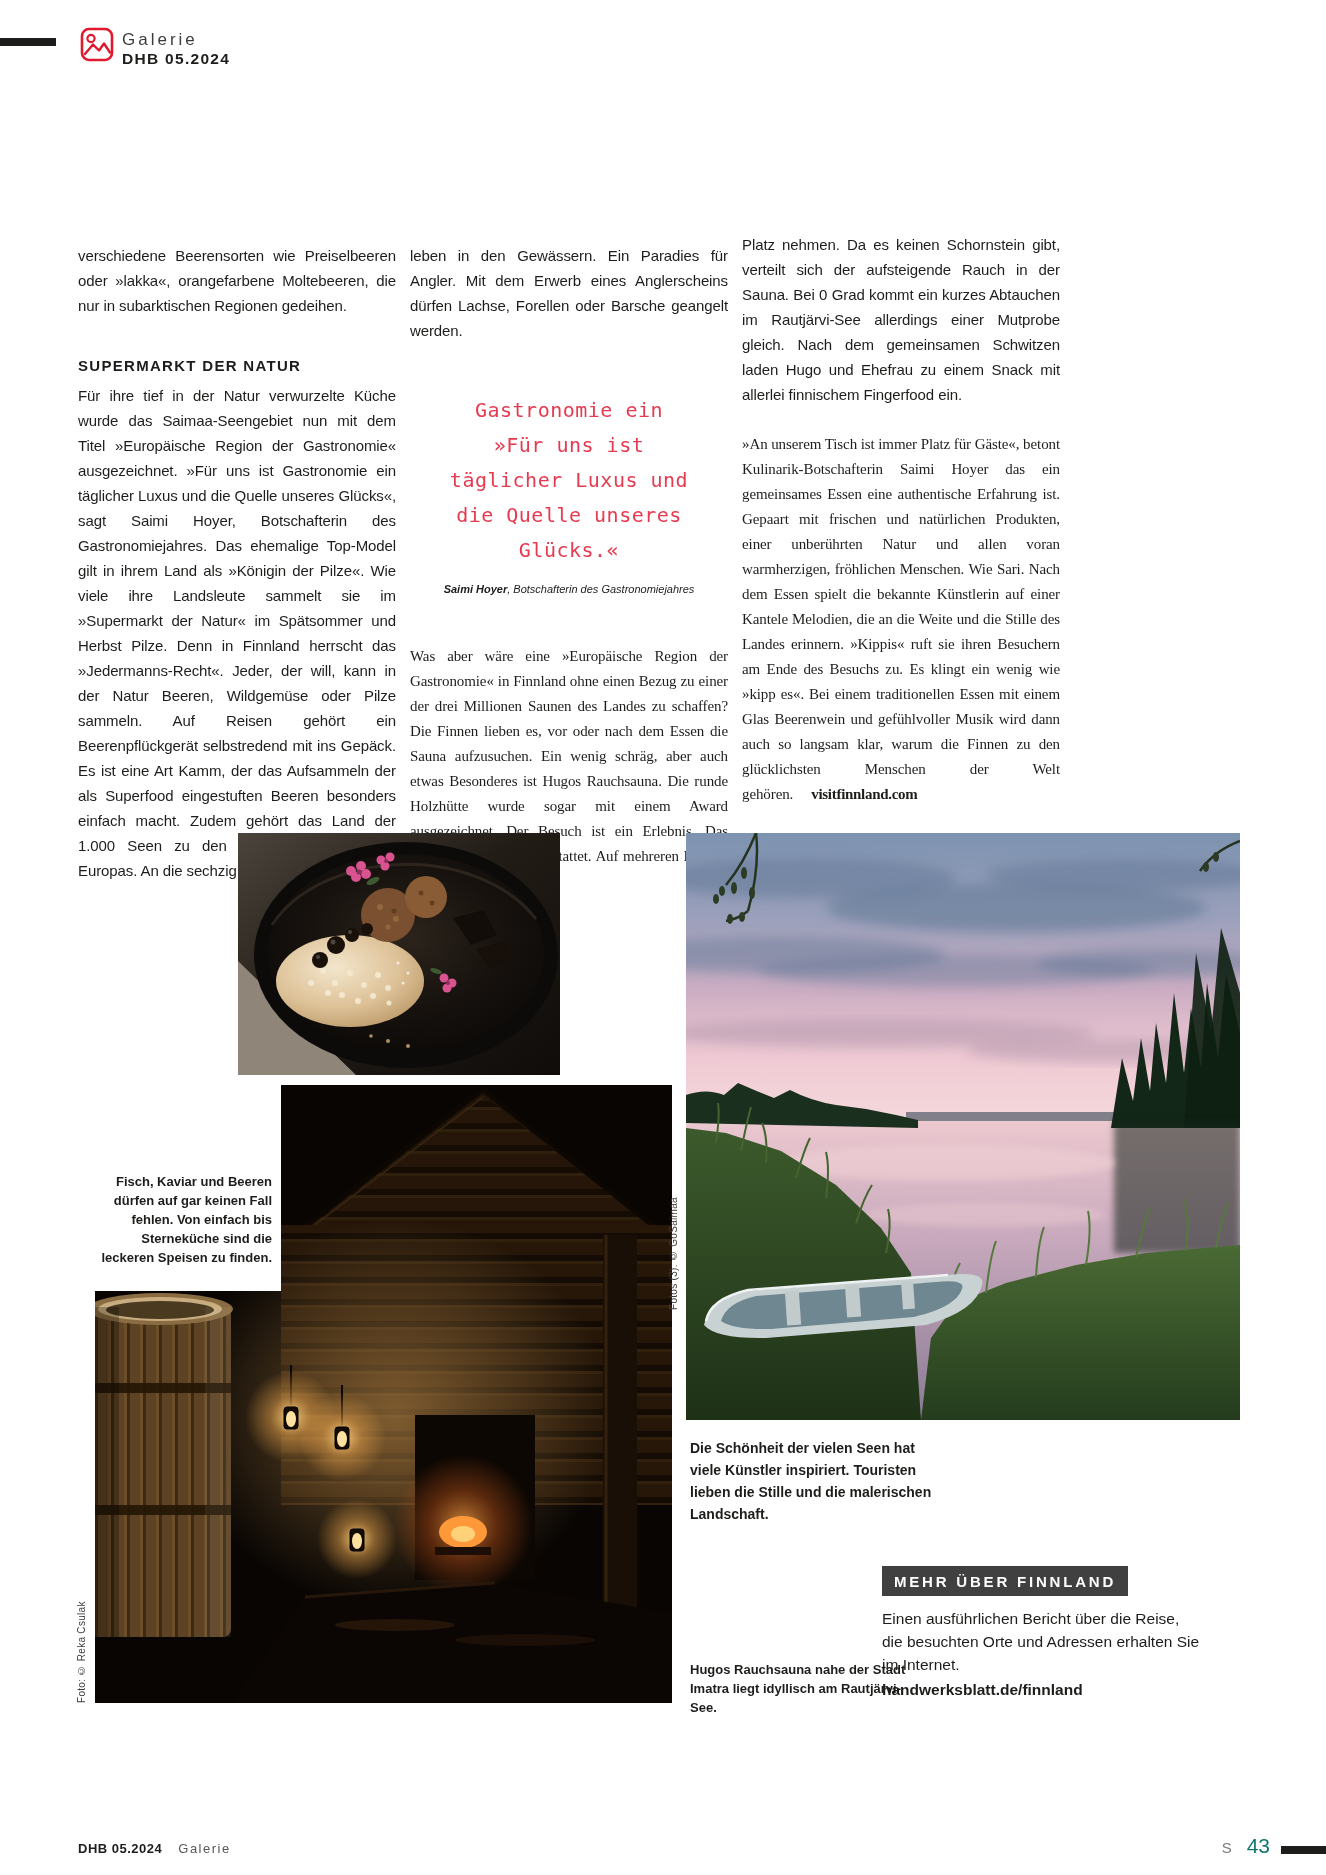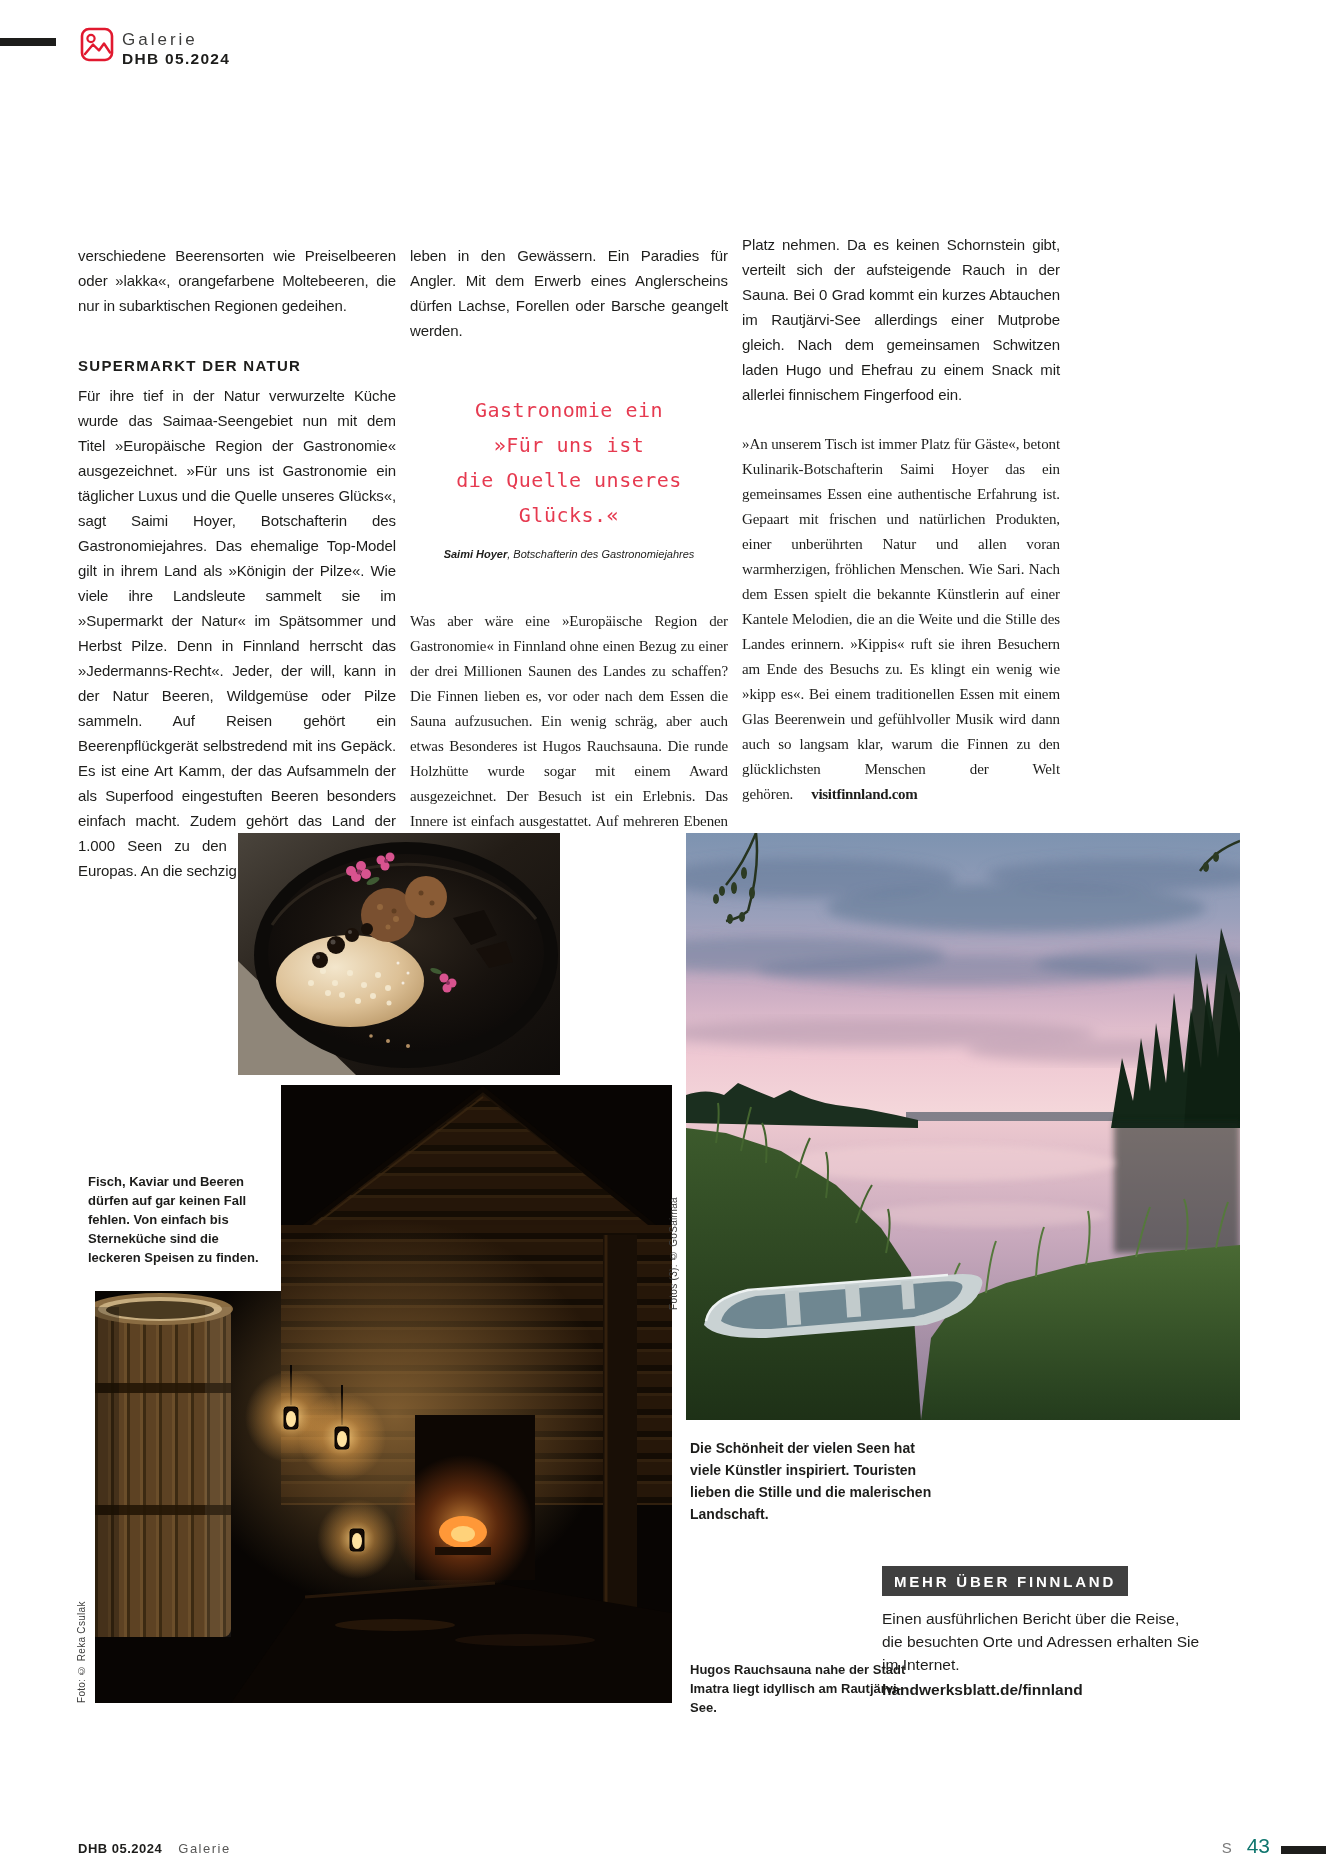--- a/index.html
+++ b/index.html
@@ -29,21 +29,21 @@
 
   
   .photo{overflow:hidden;}
   .photo svg{display:block;width:100%;height:100%;}
   .photo-food{left:238px;top:833px;width:322px;height:242px;}
   .photo-lake{left:686px;top:833px;width:554px;height:587px;}
   .photo-sauna{left:95px;top:1085px;width:577px;height:618px;}
 
   
   .caption{font-weight:bold;color:#1d1d1b;}
-  .caption-food{left:88px;top:1172px;width:184px;font-size:13px;line-height:19px;text-align:left;z-index:4;}
+  .caption-food{left:88px;top:1172px;width:184px;font-size:13px;line-height:19px;text-align:right;z-index:4;}
   .caption-lake{left:690px;top:1437px;width:245px;font-size:14px;line-height:22px;}
   .caption-sauna{left:690px;top:1660px;width:225px;font-size:13px;line-height:19px;}
   .vcredit{writing-mode:vertical-rl;transform:rotate(180deg);font-size:10px;color:#3c3c3b;letter-spacing:0.3px;}
   .credit-lake{left:668px;top:1160px;height:150px;}
   .credit-sauna{left:76px;top:1558px;height:145px;}
 
   
   .infobox{left:882px;top:1566px;width:320px;}
   .infobox-title{display:inline-block;background:#404040;color:#ffffff;font-weight:bold;
                  font-size:15px;letter-spacing:2.8px;padding:7px 12px 6px 12px;}
@@ -79,20 +79,21 @@
     <div>verschiedene Beerensorten wie Preiselbeeren oder »lakka«, orangefarbene Moltebeeren, die nur in subarktischen Regionen gedeihen.</div>
     <div class="col-heading">SUPERMARKT DER NATUR</div>
     <div>Für ihre tief in der Natur verwurzelte Küche wurde das Saimaa-Seengebiet nun mit dem Titel »Europäische Region der Gastronomie« ausgezeichnet. »Für uns ist Gastronomie ein täglicher Luxus und die Quelle unseres Glücks«, sagt Saimi Hoyer, Botschafterin des Gastronomiejahres. Das ehemalige Top-Model gilt in ihrem Land als »Königin der Pilze«. Wie viele ihre Landsleute sammelt sie im »Supermarkt der Natur« im Spätsommer und Herbst Pilze. Denn in Finnland herrscht das »Jedermanns-Recht«. Jeder, der will, kann in der Natur Beeren, Wildgemüse oder Pilze sammeln. Auf Reisen gehört ein Beerenpflückgerät selbstredend mit ins Gepäck. Es ist eine Art Kamm, der das Aufsammeln der als Superfood eingestuften Beeren besonders einfach macht. Zudem gehört das Land der 1.000 Seen zu den fischreichsten Ländern Europas. An die sechzig Fischarten</div>
   </div>
 
   <div class="abs col col2">
     <div>leben in den Gewässern. Ein Paradies für Angler. Mit dem Erwerb eines Anglerscheins dürfen Lachse, Forellen oder Barsche geangelt werden.</div>
     <div class="pullquote">
       <div>Gastronomie ein</div>
       <div>»Für uns ist</div>
+      <div>täglicher Luxus und</div>
       <div>die Quelle unseres</div>
       <div>Glücks.«</div>
     </div>
     <div class="quote-attr">
       <span class="name">Saimi Hoyer</span><span>, Botschafterin des Gastronomiejahres</span>
     </div>
     <div class="para2">Was aber wäre eine »Europäische Region der Gastronomie« in Finnland ohne einen Bezug zu einer der drei Millionen Saunen des Landes zu schaffen? Die Finnen lieben es, vor oder nach dem Essen die Sauna aufzusuchen. Ein wenig schräg, aber auch etwas Besonderes ist Hugos Rauchsauna. Die runde Holzhütte wurde sogar mit einem Award ausgezeichnet. Der Besuch ist ein Erlebnis. Das Innere ist einfach ausgestattet. Auf mehreren Ebenen können Gäste</div>
   </div>
 
   <div class="abs col col3">

